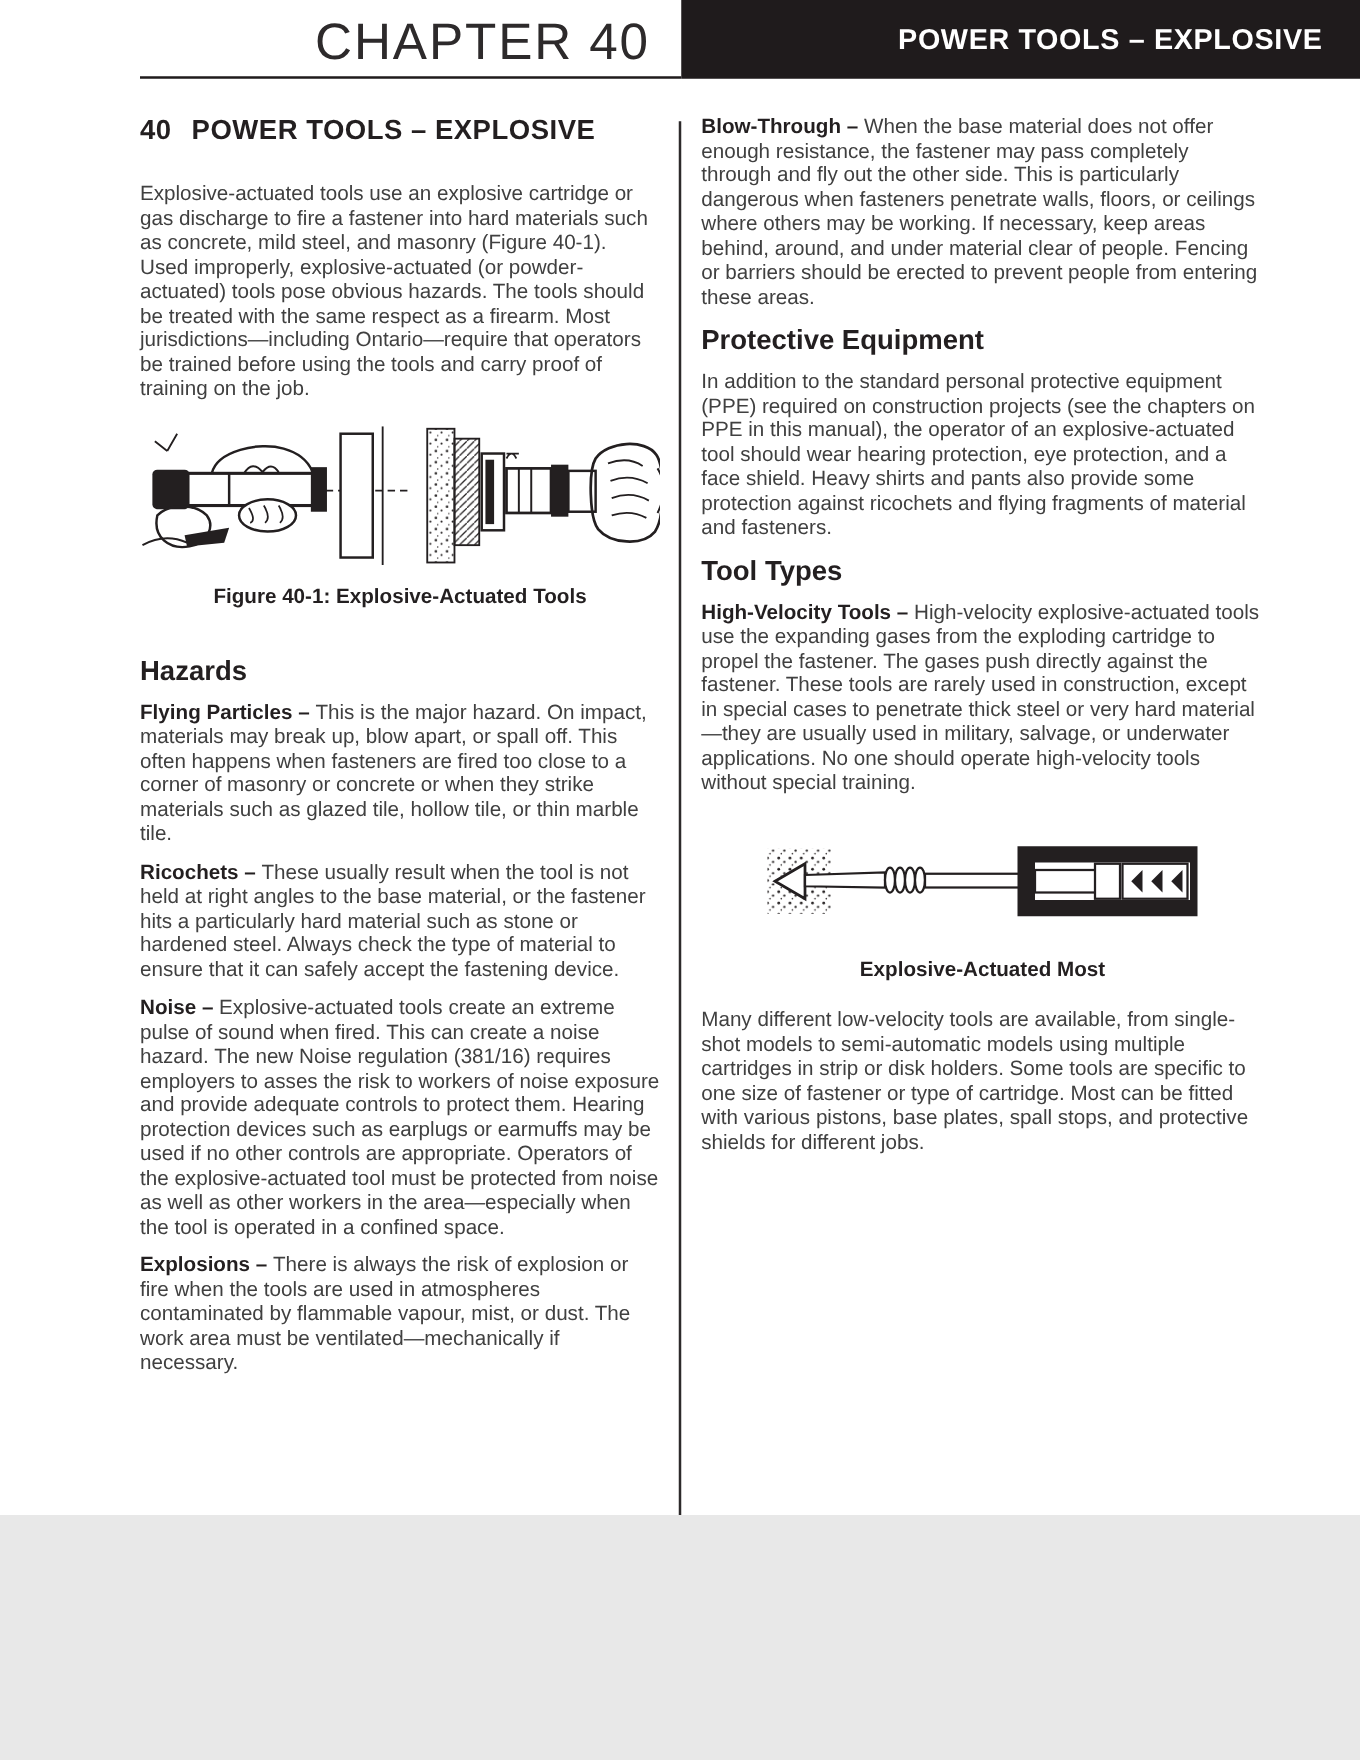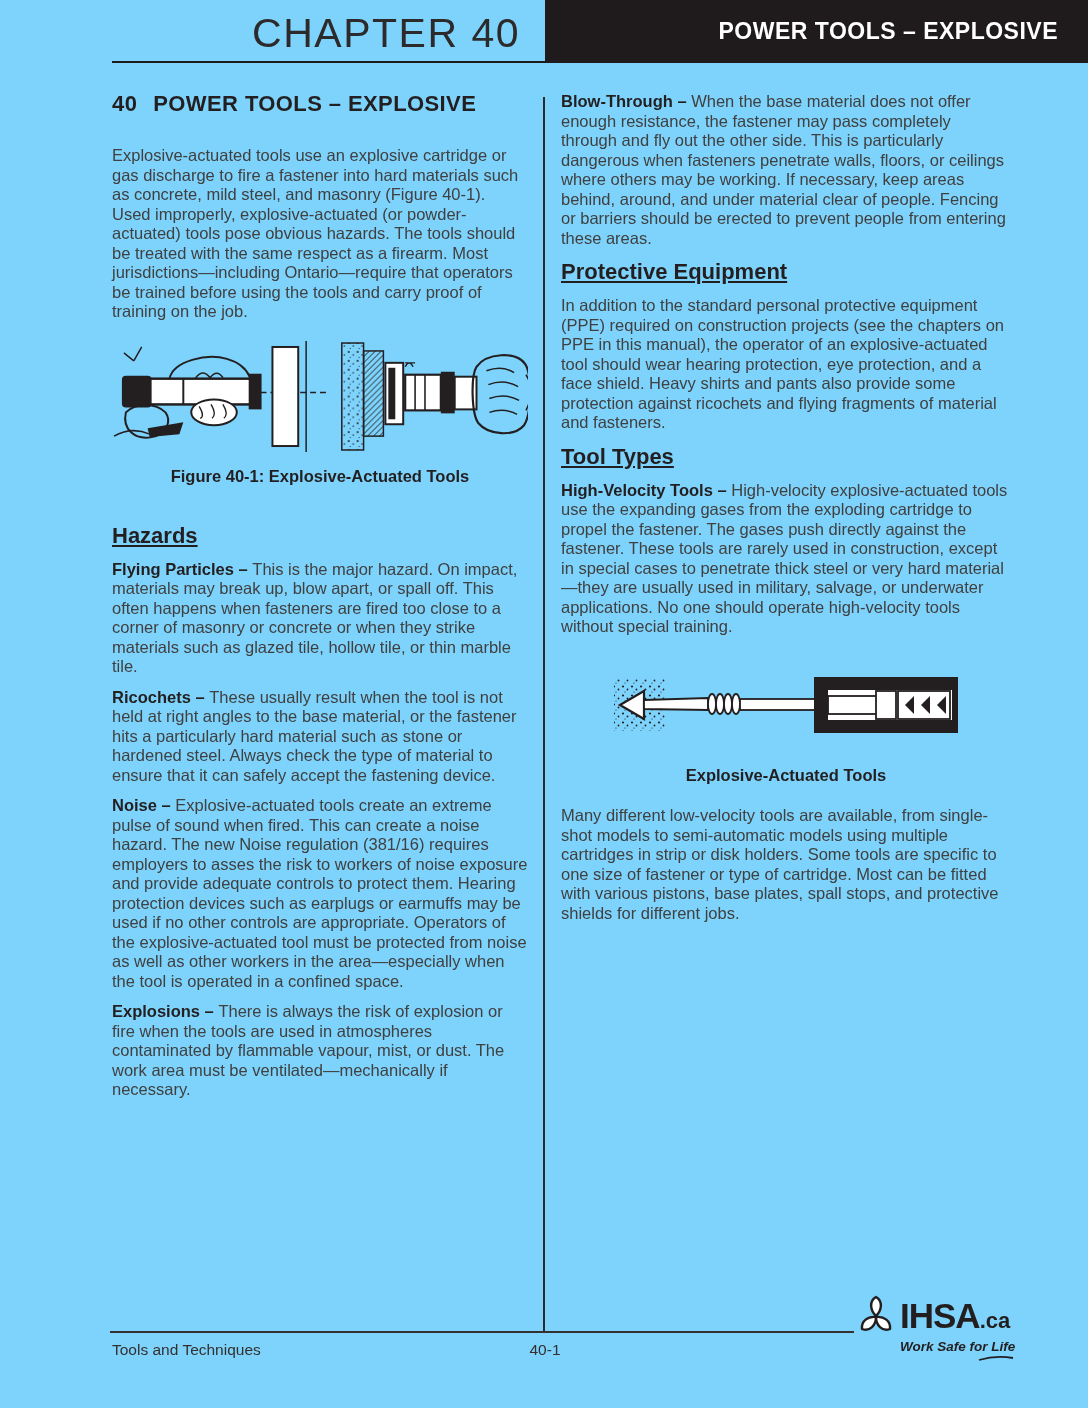--- a/index.html
+++ b/index.html
@@ -1,22 +1,22 @@
 <!DOCTYPE html>
 <html><head>
 <meta charset="utf-8">
 <style>
   * { margin: 0; padding: 0; box-sizing: border-box; }
   html, body { background: #e8e8e8; }
   body { font-family: "Liberation Sans", sans-serif; }
   .page {
     position: relative;
     width: 1088px;
-    height: 1408px;
-    background: #7dd3fc;
+    height: 1212px;
+    background: #ffffff;
     overflow: hidden;
     color: #404040;
   }
   
   .chapter-title {
     position: absolute;
     top: 10px; left: 112px; width: 408px;
     text-align: right;
     font-size: 41px;
     font-weight: 300;
@@ -54,21 +54,20 @@
   h1.section-title {
     font-size: 22px; line-height: 24px;
     color: #231f20; letter-spacing: 0.4px;
     margin-bottom: 30px;
   }
   h1.section-title .num { margin-right: 16px; }
   h2.subhead {
     font-size: 22px; line-height: 26px;
     color: #231f20;
     margin-bottom: 11px;
-    text-decoration: underline;
   }
   p.para { margin-bottom: 11px; color: #404040; }
   p.para b { color: #231f20; }
   .mb-lg { margin-bottom: 26px; }
   .mb-md { margin-bottom: 24px; }
   
   .figure-block { text-align: center; }
   .fig1 { margin: 8px 0 0 0; }
   .fig1-caption { margin-top: 10px; margin-bottom: 36px; font-weight: bold; color: #231f20; font-size: 16.5px; }
   .fig2-wrap { margin-top: 38px; }
@@ -224,21 +223,21 @@
         <path d="M202,2 L346,2 L346,58 L202,58 Z" fill="#231f20"></path>
         <rect x="216" y="15" width="124" height="30" fill="#ffffff"></rect>
         <rect x="216" y="21" width="52" height="18" fill="#ffffff" stroke="#231f20" stroke-width="1.8"></rect>
         <rect x="264" y="16" width="20" height="28" fill="#ffffff" stroke="#231f20" stroke-width="1.8"></rect>
         <rect x="286" y="16" width="52" height="28" fill="#ffffff" stroke="#231f20" stroke-width="1.8"></rect>
         <polygon points="302,21 293,30 302,39" fill="#231f20"></polygon>
         <polygon points="318,21 309,30 318,39" fill="#231f20"></polygon>
         <polygon points="334,21 325,30 334,39" fill="#231f20"></polygon>
       </svg>
       <div class="fig2-caption">
-        <div>Explosive-Actuated Tools</div>
+        <div>Explosive-Actuated Most</div>
       </div>
     </div>
 
     <p class="para closing">Many different low-velocity tools are available, from single-shot models to semi-automatic models using multiple cartridges in strip or disk holders. Some tools are specific to one size of fastener or type of cartridge. Most can be fitted with various pistons, base plates, spall stops, and protective shields for different jobs.</p>
   </div>
 
   <div class="footer-rule"></div>
   <div class="footer-left">Tools and Techniques</div>
   <div class="footer-page">40-1</div>
 

